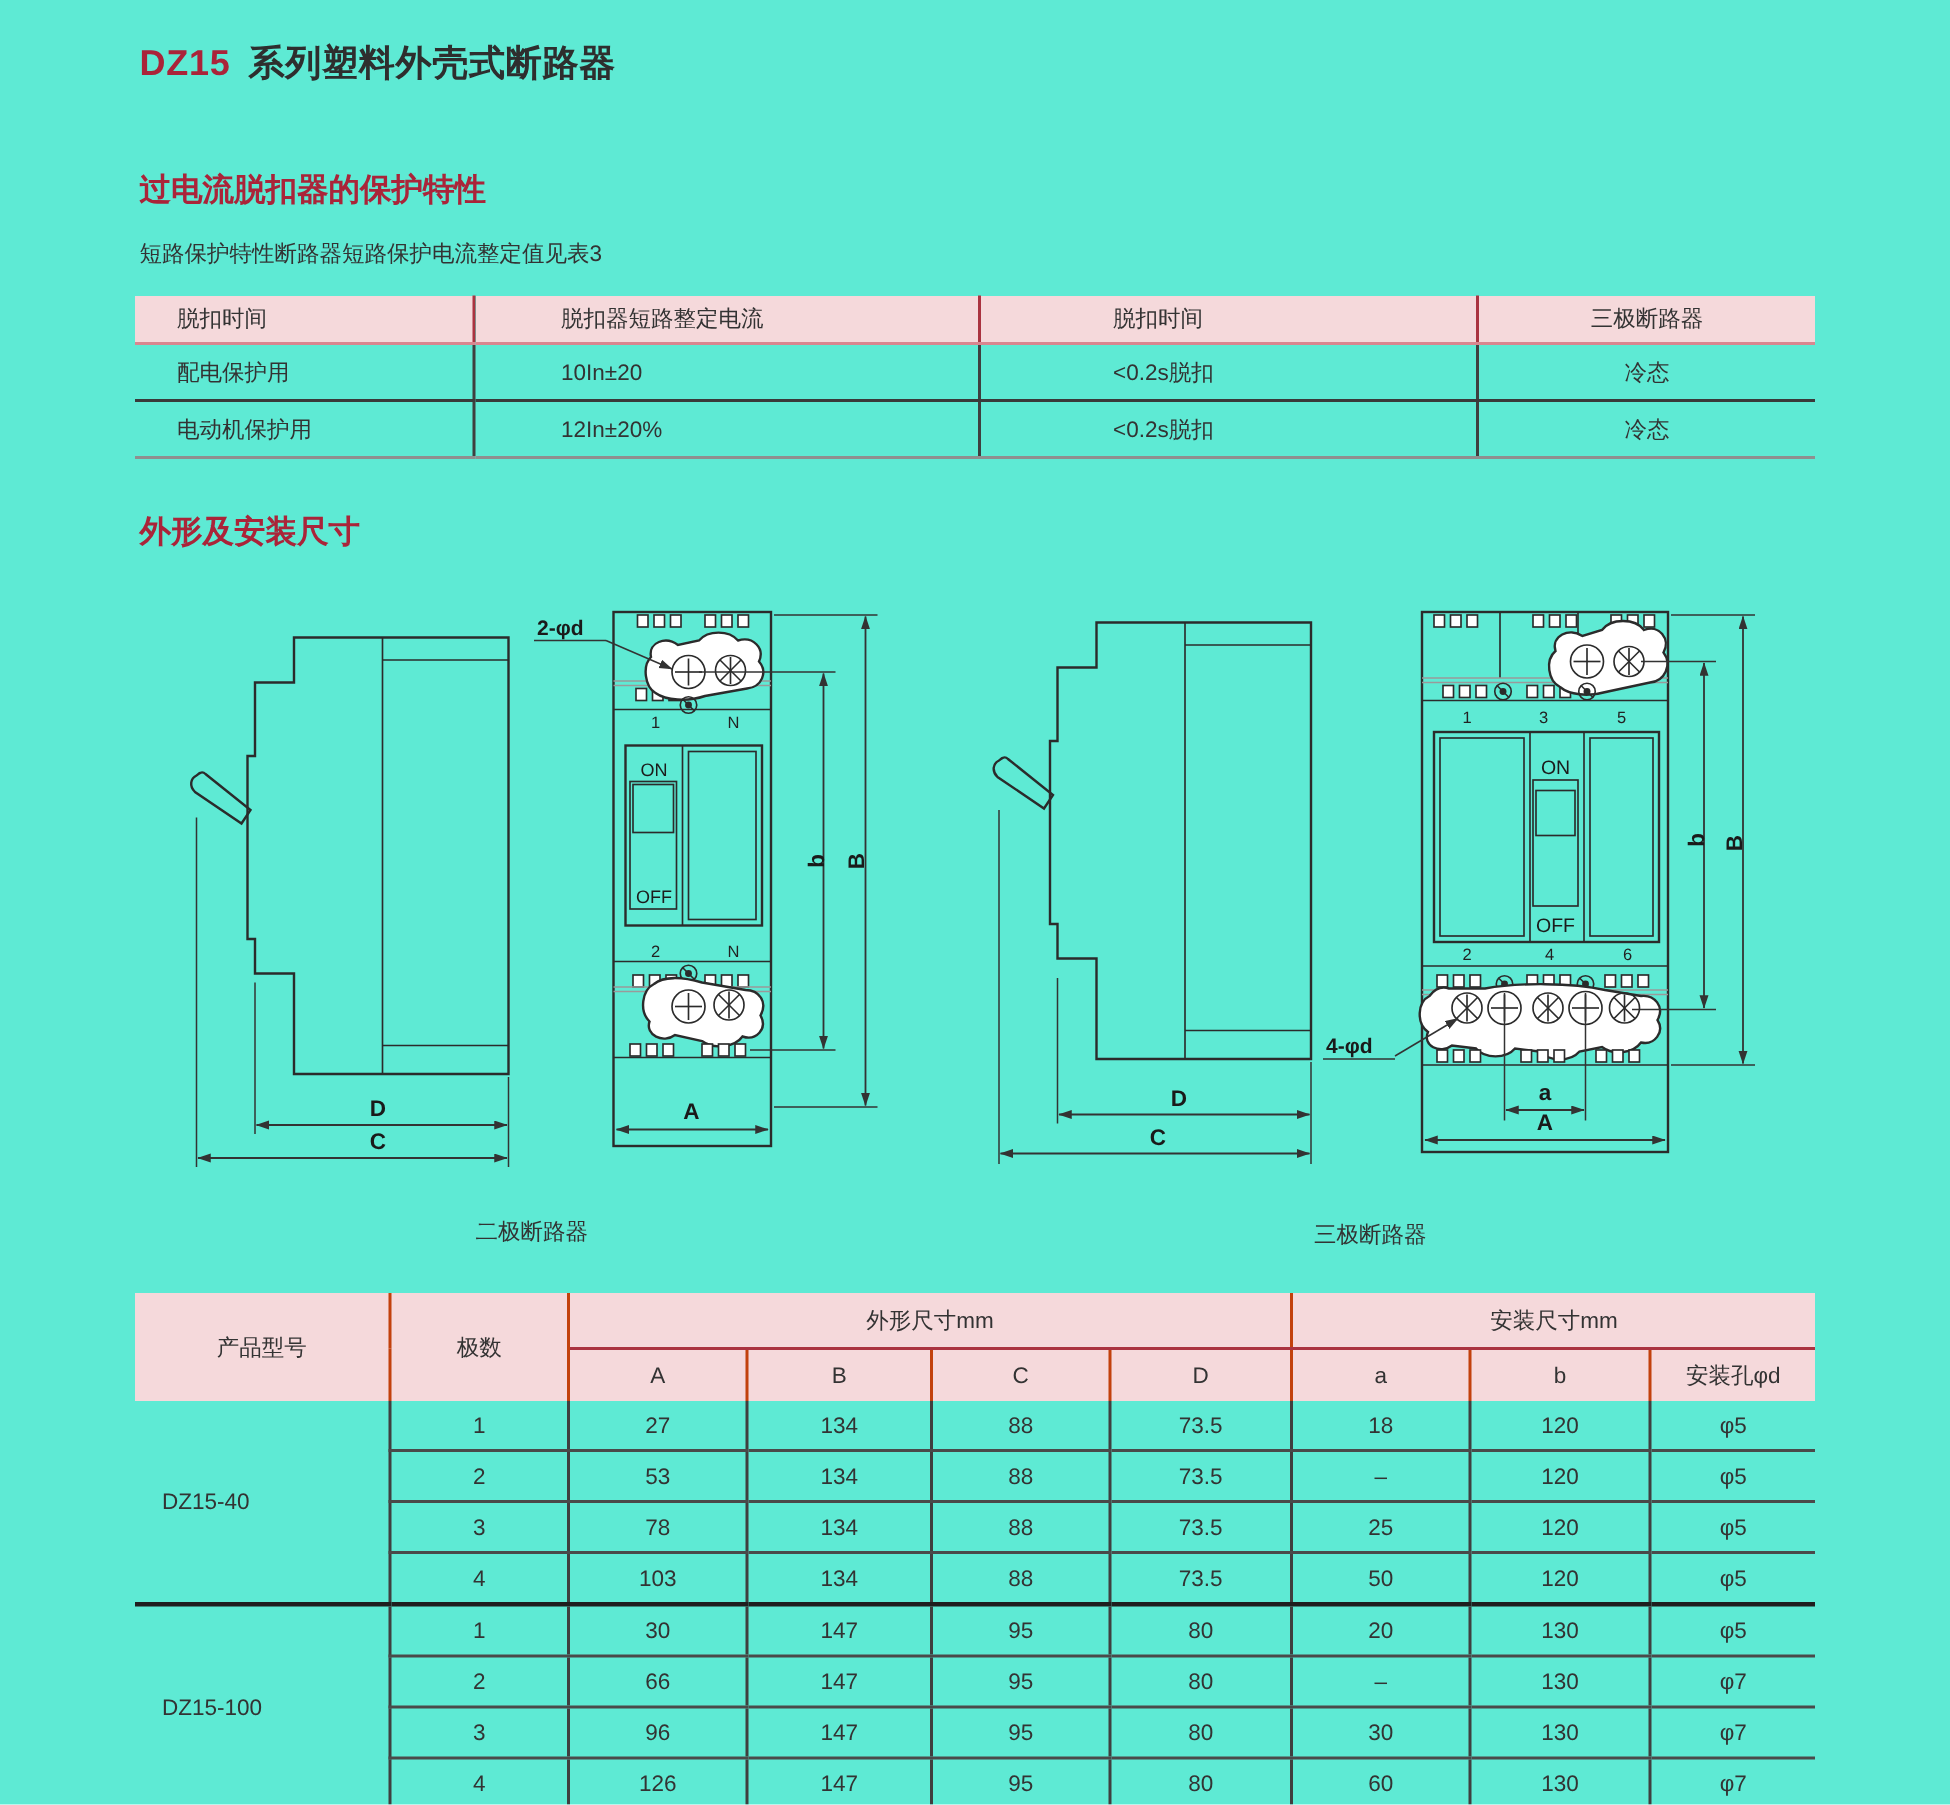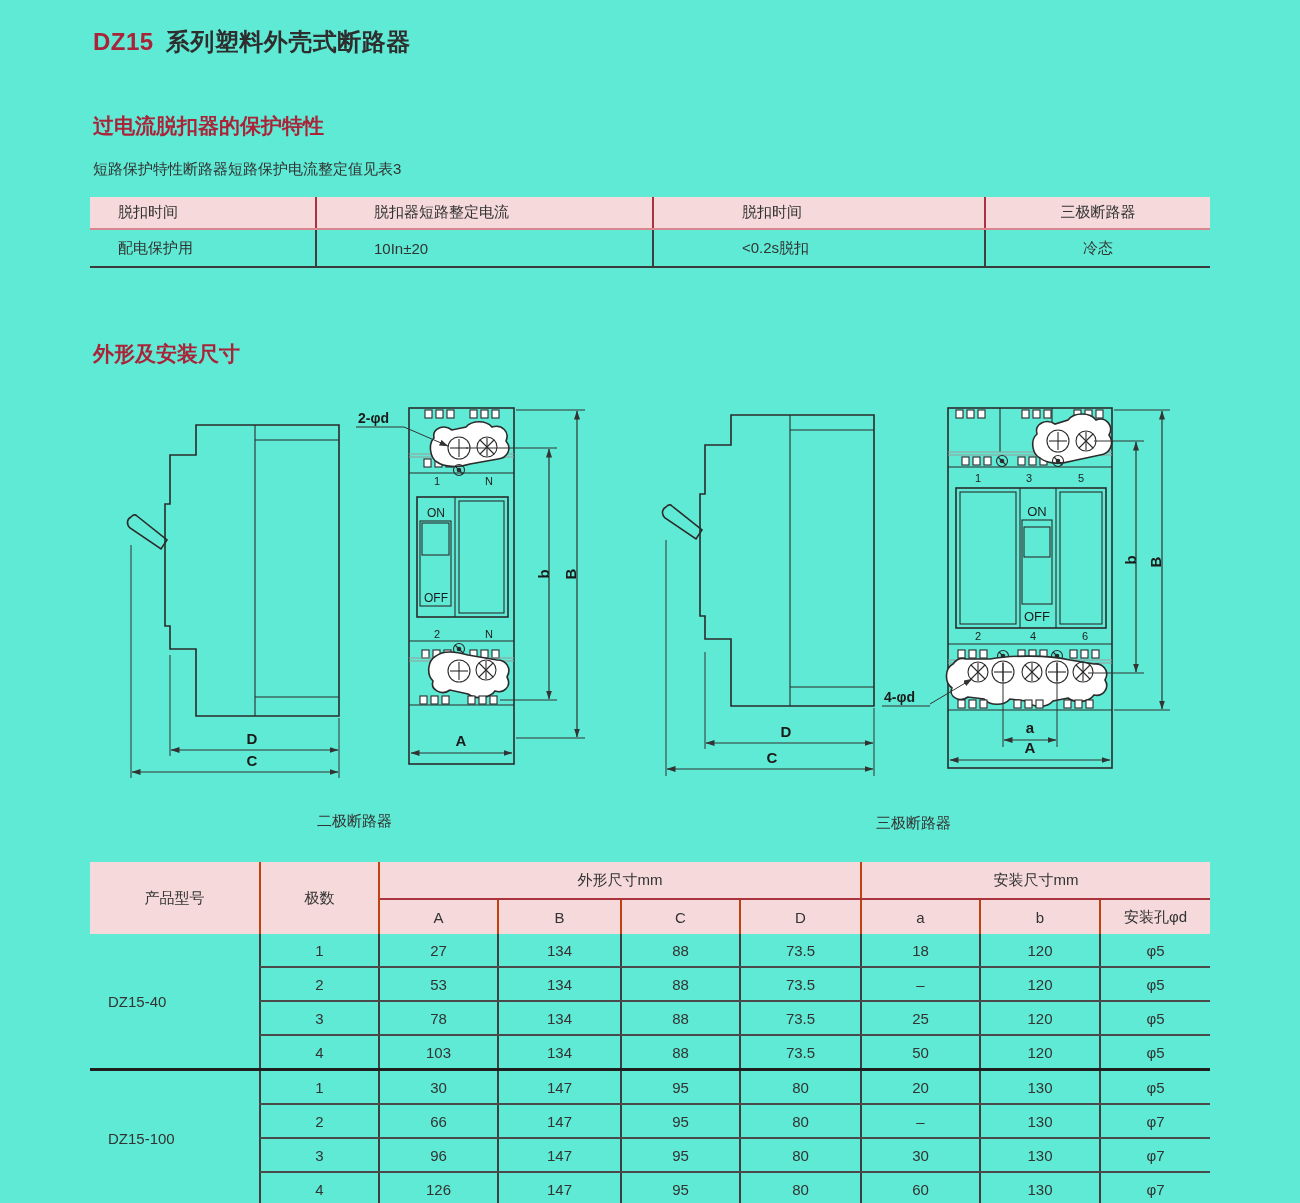--- a/index.html
+++ b/index.html
@@ -78,20 +78,26 @@
         <th class="c1">脱扣时间</th>
         <th class="c2 vr">脱扣器短路整定电流</th>
         <th class="c3 vr">脱扣时间</th>
         <th class="c4 vr">三极断路器</th>
       </tr>
     </thead>
     <tbody>
       <tr class="r1">
         <td class="c1">配电保护用</td>
         <td class="c2 vr">10In±20</td>
+        <td class="c3 vr">&lt;0.2s脱扣</td>
+        <td class="c4 vr">冷态</td>
+      </tr>
+      <tr class="r2">
+        <td class="c1">电动机保护用</td>
+        <td class="c2 vr">12In±20%</td>
         <td class="c3 vr">&lt;0.2s脱扣</td>
         <td class="c4 vr">冷态</td>
       </tr>
     </tbody>
   </table>
 
   <div class="abs h-red" style="top:340px">外形及安装尺寸</div>
 
   <svg style="left:100px;top:390px" width="500" height="400" viewBox="100 390 500 400">
     <defs>

